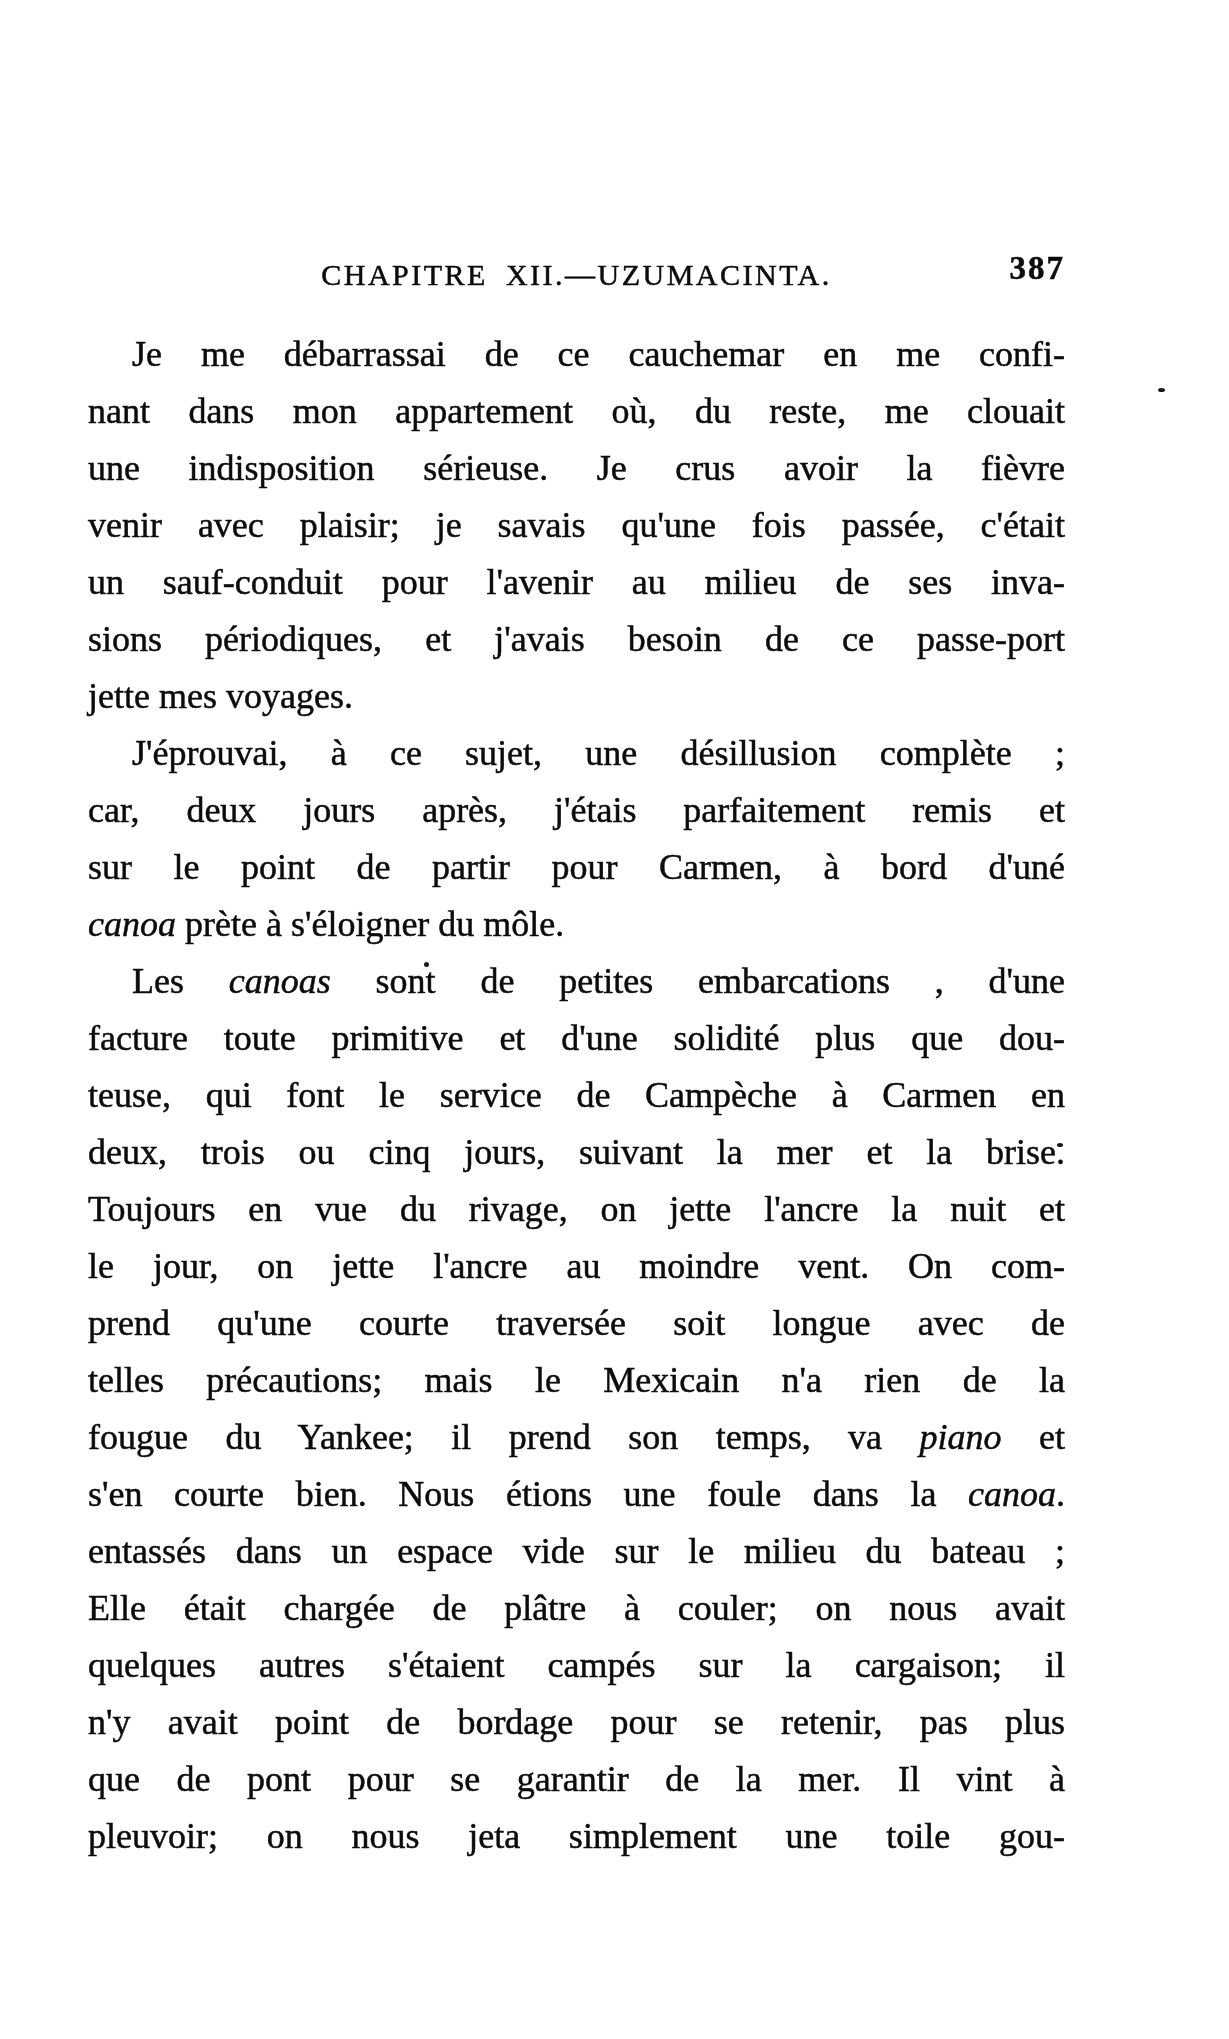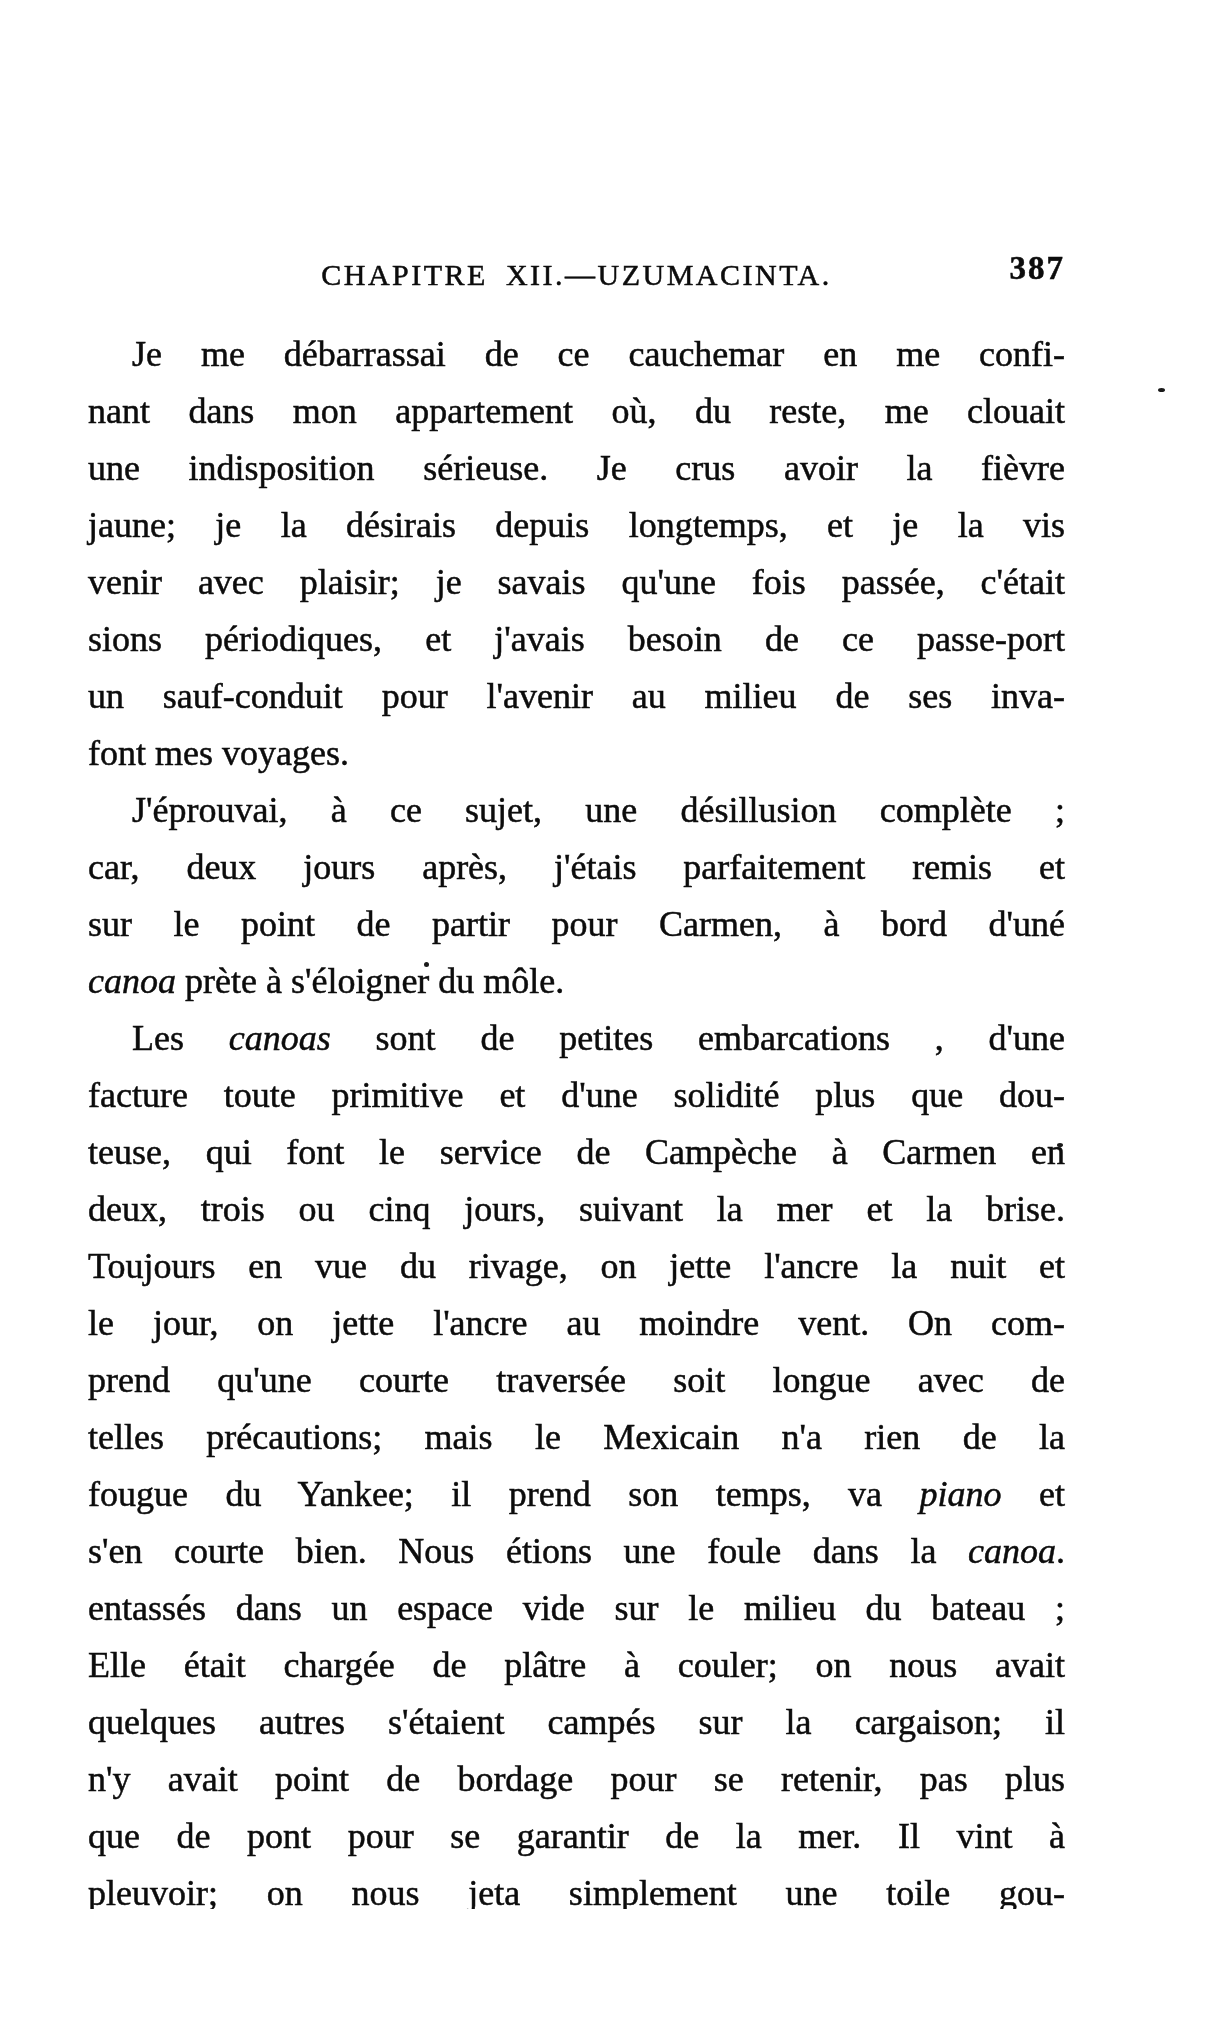--- a/index.html
+++ b/index.html
@@ -69,25 +69,24 @@
 <div class="page">
   <div class="content">
     <div class="header">
       <div class="chapter-title">CHAPITRE XII.—UZUMACINTA.</div>
       <div class="page-number">387</div>
     </div>
     <div class="text-block" id="text-block">
         <div class="line j in"><span>Je me débarrassai de ce cauchemar en me confi-</span></div>
         <div class="line j"><span>nant dans mon appartement où, du reste, me clouait</span></div>
         <div class="line j"><span>une indisposition sérieuse. Je crus avoir la fièvre</span></div>
-        <div class="line j"><span>jaune; je la désirais depuis longtemps, et je la vis</span></div>
         <div class="line j"><span>venir avec plaisir; je savais qu'une fois passée, c'était</span></div>
+        <div class="line j"><span>un sauf-conduit pour l'avenir au milieu de ses inva-</span></div>
         <div class="line j"><span>sions périodiques, et j'avais besoin de ce passe-port</span></div>
-        <div class="line j"><span>un sauf-conduit pour l'avenir au milieu de ses inva-</span></div>
-        <div class="line"><span>font mes voyages.</span></div>
+        <div class="line"><span>jette mes voyages.</span></div>
         <div class="line j in"><span>J'éprouvai, à ce sujet, une désillusion complète ;</span></div>
         <div class="line j"><span>car, deux jours après, j'étais parfaitement remis et</span></div>
         <div class="line j"><span>sur le point de partir pour Carmen, à bord d'uné</span></div>
         <div class="line"><i>canoa</i><span> prète à s'éloigner du môle.</span></div>
         <div class="line j in"><span>Les </span><i>canoas</i><span> sont de petites embarcations , d'une</span></div>
         <div class="line j"><span>facture toute primitive et d'une solidité plus que dou-</span></div>
         <div class="line j"><span>teuse, qui font le service de Campèche à Carmen en</span></div>
         <div class="line j"><span>deux, trois ou cinq jours, suivant la mer et la brise.</span></div>
         <div class="line j"><span>Toujours en vue du rivage, on jette l'ancre la nuit et</span></div>
         <div class="line j"><span>le jour, on jette l'ancre au moindre vent. On com-</span></div>

